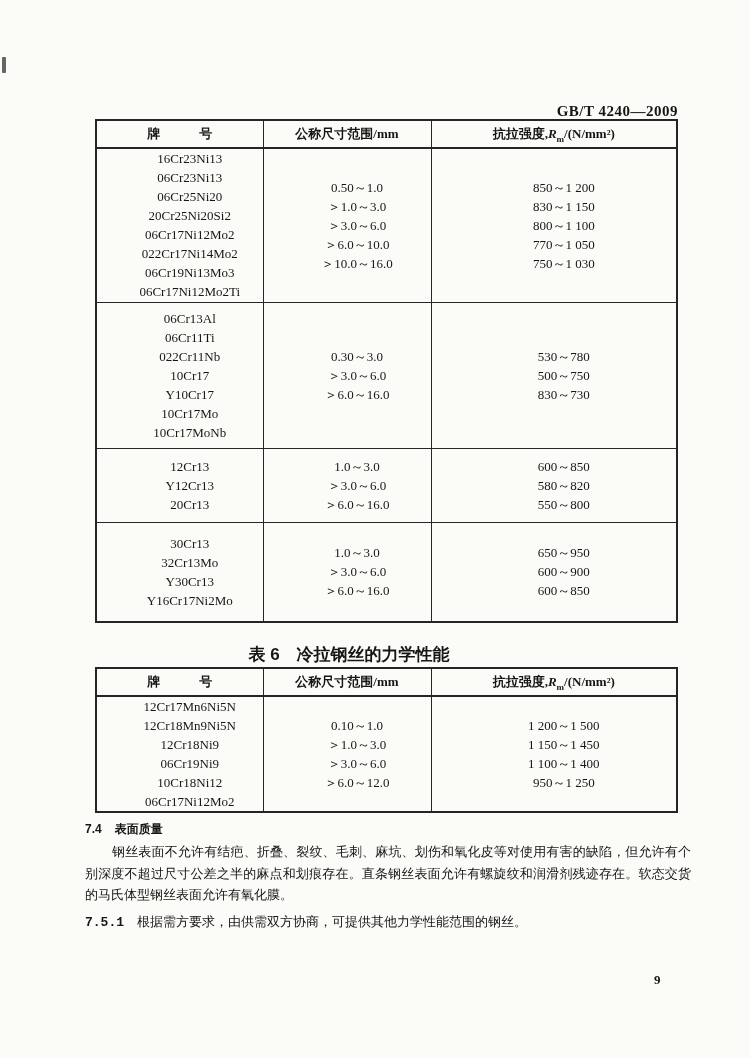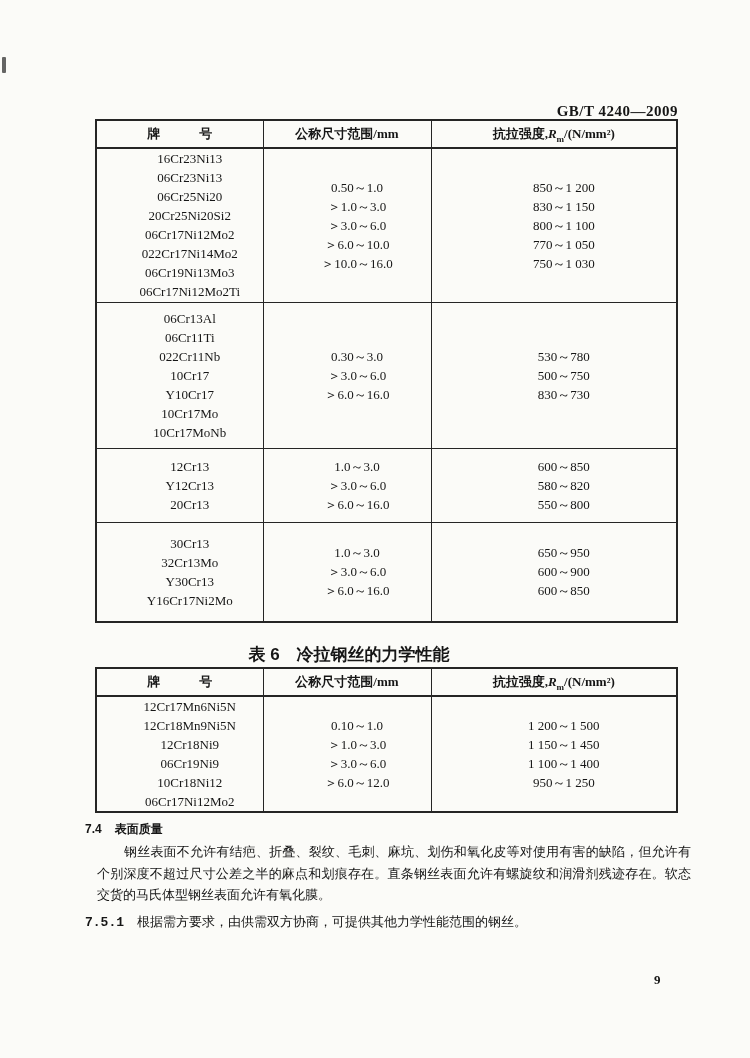--- a/index.html
+++ b/index.html
@@ -57,21 +57,21 @@
   #table5 tbody tr:nth-child(4){height:100px;}
   #table6 tbody tr:nth-child(1){height:94px;}
   .sec{margin-top:6px;}
   .sec-heading{
     font-family:"Liberation Sans", sans-serif;
     font-weight:bold;font-size:12px;line-height:18px;
     margin-top:7px;
   }
   .sec-heading .sec-num{margin-right:13px;}
   .body-para{
-    margin:3px 0 0 12px;
+    margin:3px 0 0 0;
     font-size:13px;line-height:21.5px;
     text-align:justify;text-indent:27px;
   }
   .num-para{
     margin:5px 0 0 0;
     font-size:13px;line-height:21.5px;
     text-align:justify;
   }
   .clause-num{
     font-family:Liberation Mono, monospace;

